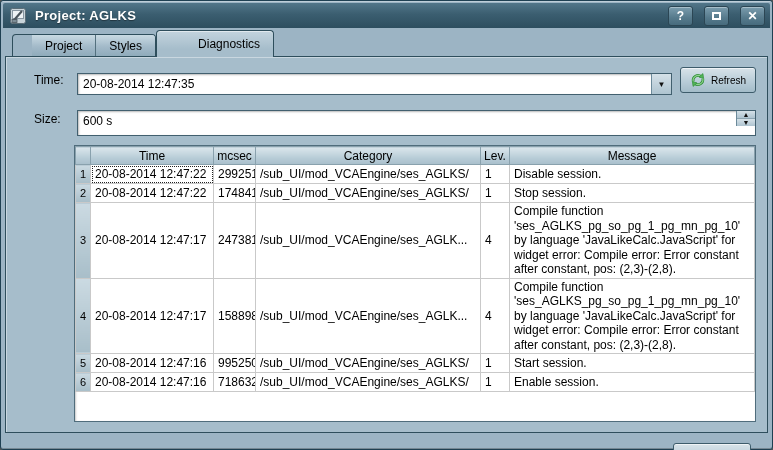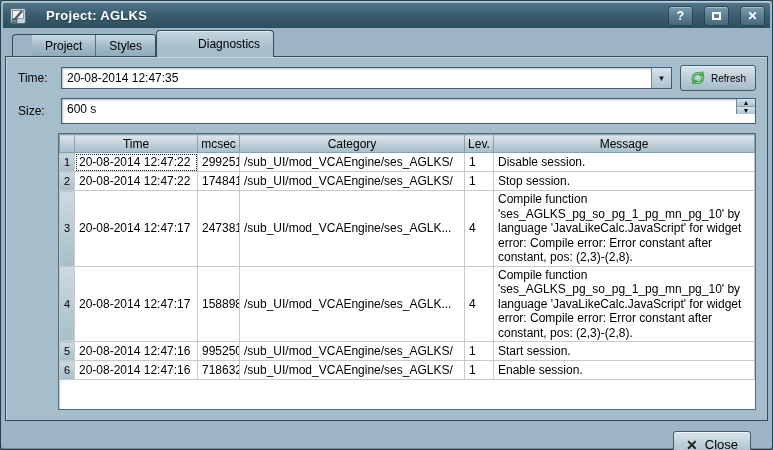--- a/index.html
+++ b/index.html
@@ -18,21 +18,21 @@
   
   .titlebar{
     height:25px;flex:0 0 25px;
     background:linear-gradient(180deg,#527689 0%,#3b5e70 45%,#2d4e5f 100%);
     border-radius:2px 2px 0 0;
     display:flex;align-items:center;
     padding:0 5px 0 6px;gap:8px;
   }
   .win-icon{width:18px;height:18px;flex:0 0 18px;}
   .title-text{color:#ffffff;font-weight:bold;font-size:13px;flex:1;letter-spacing:.3px;
-    text-shadow:0 1px 1px rgba(0,0,0,.4);margin-left:11px;}
+    text-shadow:0 1px 1px rgba(0,0,0,.4);}
   .tb-btn{
     width:25px;height:20px;margin-left:3px;
     border:1px solid #2b4654;border-radius:3px;
     background:linear-gradient(180deg,#7b9dae 0%,#567a8c 60%,#476b7d 100%);
     box-shadow:inset 0 1px 0 rgba(255,255,255,.35);
     color:#fff;font-weight:bold;font-size:12px;
     display:flex;align-items:center;justify-content:center;cursor:default;
   }
   .max-glyph{width:9px;height:8px;border:2px solid #fff;display:inline-block;}
   
@@ -60,29 +60,30 @@
     background:linear-gradient(180deg,#c3d4de 0%,#a6bdcb 70%,#a6bdcb 100%);
     box-shadow:inset 0 1px 0 rgba(255,255,255,.5);
     padding-left:41px;
   }
   
   .panel{
     margin:0 2px;flex:0 0 346px;
     border:1px solid #2e4e5c;
     background:#a6bdcb;
     box-shadow:inset 1px 1px 0 rgba(255,255,255,.4);
-    padding:8px 11px 10px 12px;
+    padding:8px 11px 10px 28px;
     display:flex;flex-direction:column;
     position:relative;z-index:1;
   }
   .frow{display:flex;align-items:center;margin-bottom:7px;}
   .flabel{width:43px;font-size:12px;color:#000;flex:0 0 43px;}
   .sunken{
     background:#fff;border:1px solid #42606f;
     box-shadow:inset 1px 1px 2px rgba(0,0,0,.28);
+    margin-top:8px;
   }
   .combo{flex:1;height:22px;display:flex;align-items:stretch;font-size:12px;}
   .combo-text{flex:1;padding:3px 5px 0 5px;color:#000;white-space:nowrap;overflow:hidden;}
   .combo-arrow{
     width:20px;flex:0 0 20px;border-left:1px solid #6c8a9a;
     background:linear-gradient(180deg,#d5e1e8,#aec4d0);
     display:flex;align-items:center;justify-content:center;
     font-size:8px;color:#111;cursor:default;
   }
   .btn{

